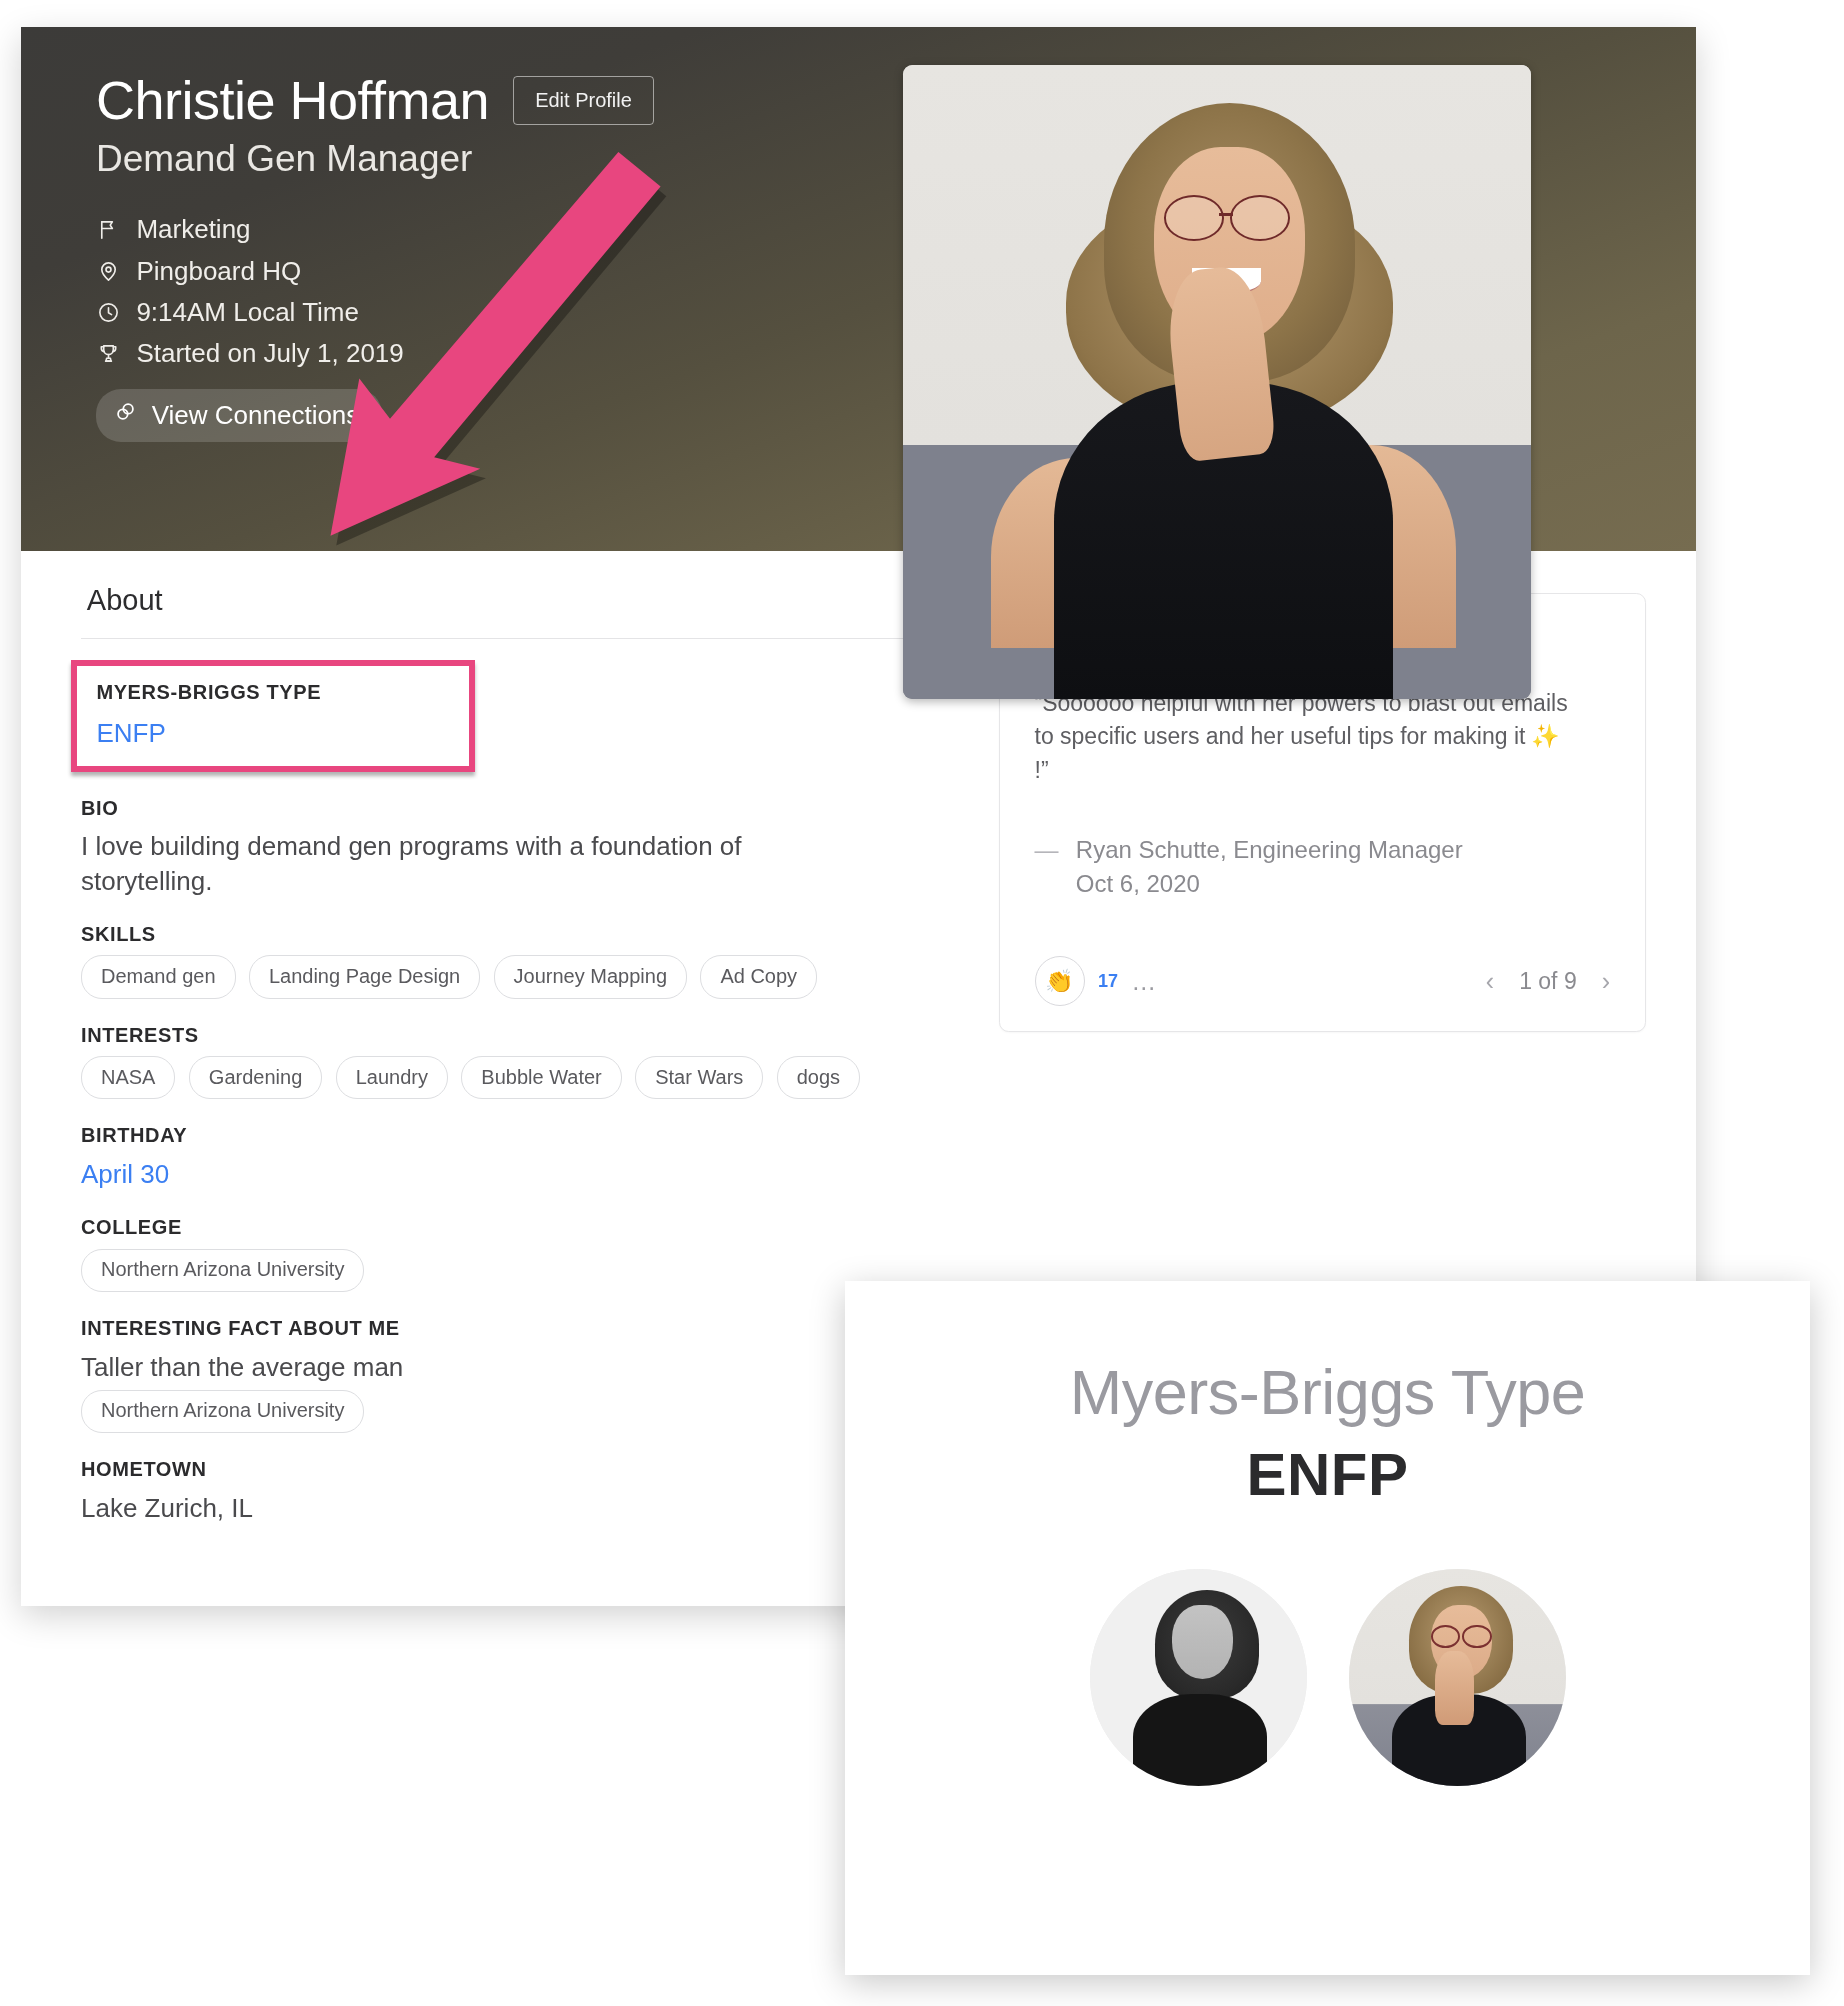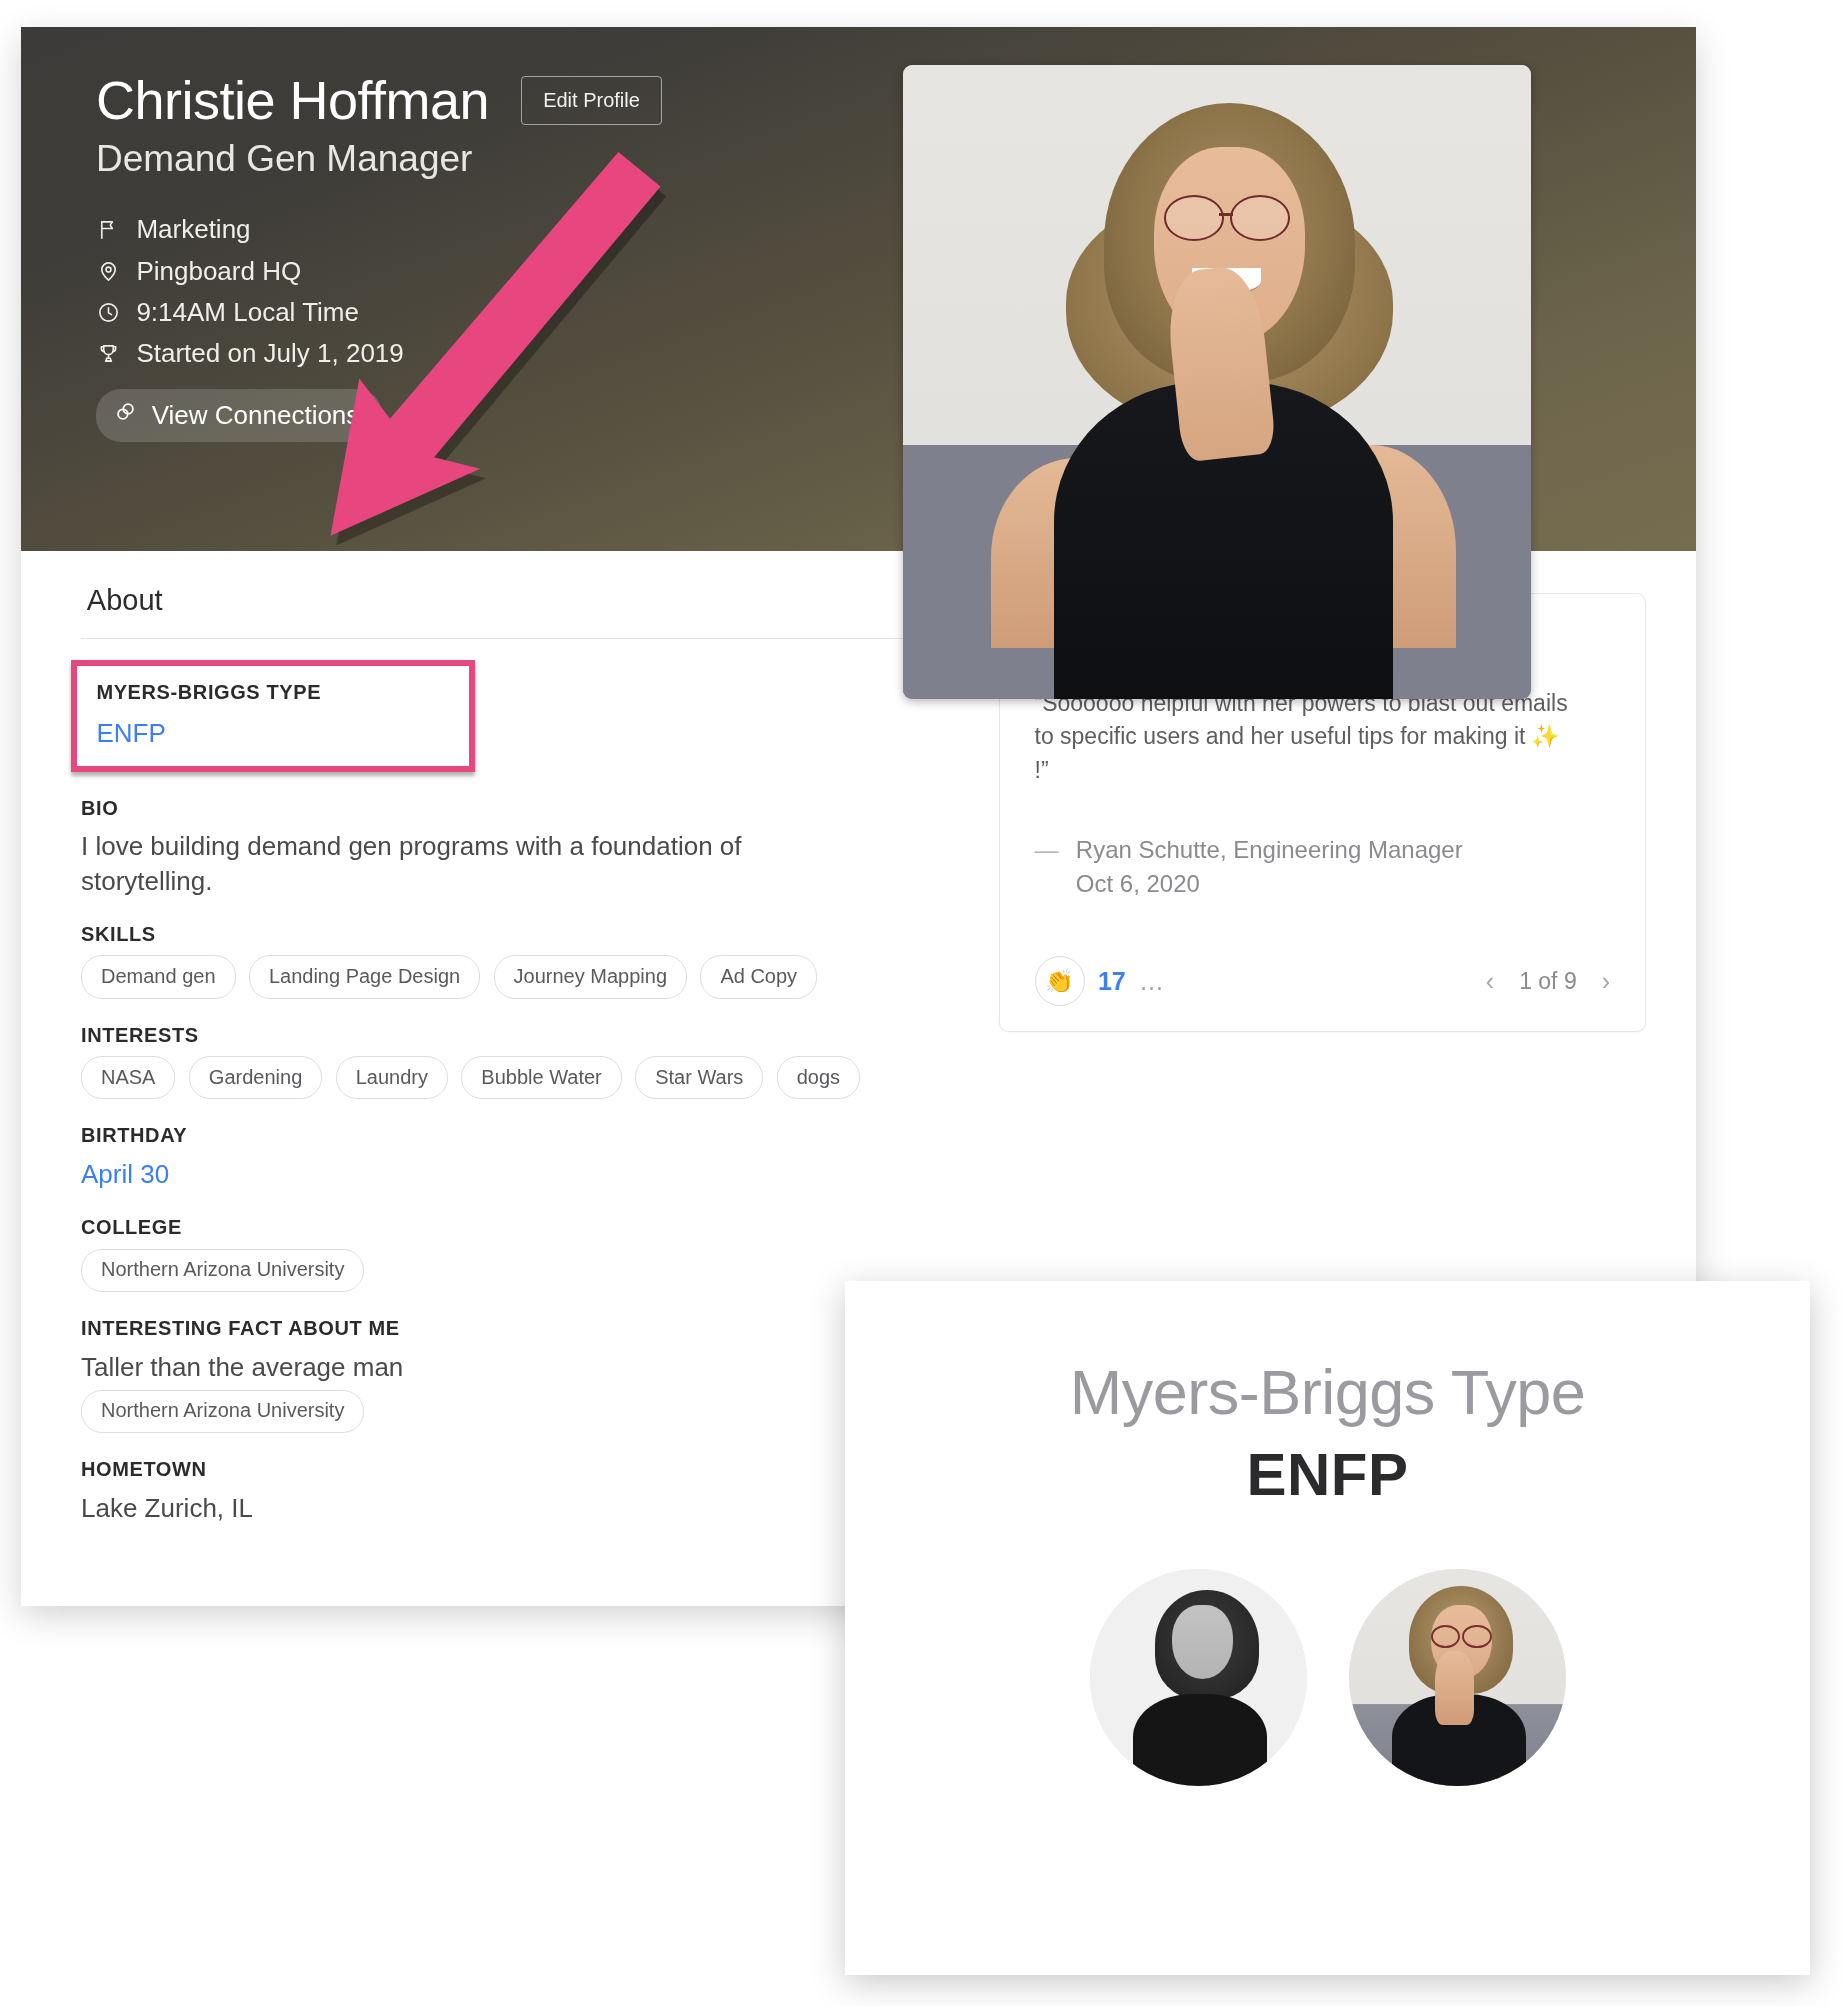--- a/index.html
+++ b/index.html
@@ -34,21 +34,21 @@
     height: 524px;
     background: linear-gradient(160deg, #3c3b39 0%, #3f3d39 22%, #55503f 52%, #6d654b 78%, #766c50 100%);
     overflow: visible;
   }
   .banner-inner {
     position: absolute;
     left: 75px;
     top: 46px;
     right: 0;
   }
-  .name-row { display: flex; align-items: center; gap: 32px; }
+  .name-row { display: flex; align-items: center; gap: 24px; }
   .person-name {
     color: #ffffff;
     font-size: 54px;
     font-weight: 400;
     letter-spacing: -0.5px;
     line-height: 1;
     white-space: nowrap;
   }
   .edit-profile-btn {
     border: 1px solid rgba(255,255,255,0.52);
@@ -226,21 +226,21 @@
     align-items: center;
     justify-content: space-between;
   }
   .reaction-group { display: flex; align-items: center; gap: 13.4px; }
   .reaction-bubble {
     width: 48px; height: 48px; border-radius: 50%;
     border: 1px solid #d9d9dd; background:#fff;
     display:flex; align-items:center; justify-content:center;
     font-size: 23px; cursor: pointer;
   }
-  .reaction-count { color: #3b7ff2; font-size: 25px; font-weight: bold; }
+  .reaction-count { color: #3b7ff2; font-size: 18px; font-weight: bold; }
   .reaction-more { color: #9a9aa0; font-size: 25px; letter-spacing: 1.9px; }
   .pager { display: flex; align-items: center; gap: 25px; color: #8a8a8f; font-size: 23px; }
   .pager .chev { font-size: 25px; color: #a7a7ad; cursor: pointer; }
 
   
   .mbti-popup {
     position: absolute;
     left: 845px;
     top: 1281px;
     width: 965px;

